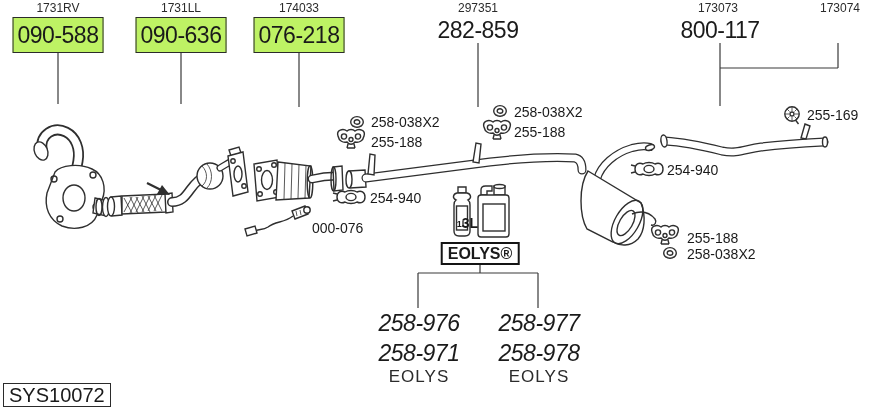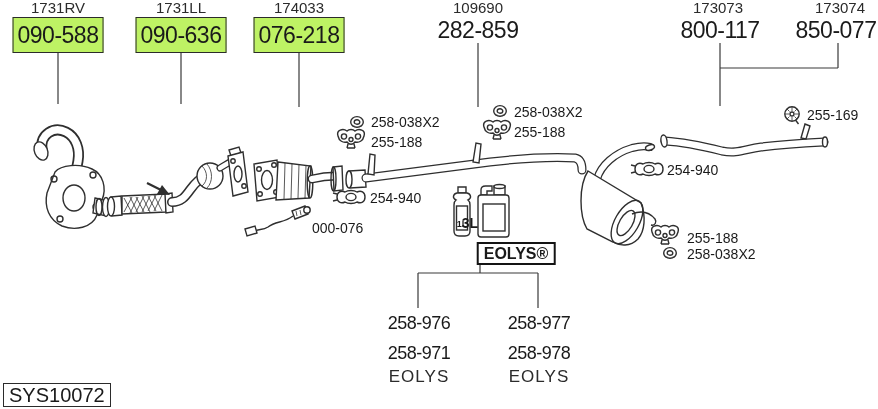--- a/index.html
+++ b/index.html
@@ -3,29 +3,29 @@
 <meta charset="utf-8">
 <style>
   html,body{margin:0;padding:0;background:#fff;}
   #stage{
     position:relative;width:878px;height:409px;background:#ffffff;
     font-family:"Liberation Sans", sans-serif;color:#1a1a1a;overflow:hidden;
   }
   #art{position:absolute;left:0;top:0;width:878px;height:409px;}
   .lbl{position:absolute;white-space:nowrap;color:#1a1a1a;}
   .ctr{transform:translateX(-50%);text-align:center;}
-  .ref{font-size:15px;line-height:12px;color:#2b2b2b;}
+  .ref{font-size:12px;line-height:12px;color:#2b2b2b;}
   .num{font-size:23px;line-height:26px;letter-spacing:-0.5px;}
   .numbox{border:1.5px solid #2b2b2b;padding:4px 4px;background:#bef264;}
   .hw{font-size:14px;line-height:15px;}
-  .kitnum{font-size:18px;line-height:24px;letter-spacing:-0.5px;}
+  .kitnum{font-size:23px;line-height:24px;letter-spacing:-0.5px;font-style:italic;}
   .cap{font-size:17px;line-height:12px;letter-spacing:1px;color:#2b2b2b;}
   .brandbox{
     border:2px solid #141414;background:#fff;font-weight:bold;
-    font-size:16px;line-height:19px;padding:0 5px;margin-left:36px;
+    font-size:16px;line-height:19px;padding:0 5px;
   }
   .sysbox{
     border:1.5px solid #2b2b2b;background:#fff;font-size:20px;
     line-height:22px;padding:0 5px;letter-spacing:0;
   }
   .bottle-lbl{position:absolute;font-weight:bold;transform:translate(-50%,-50%);margin-top:6px;}
   svg .ln{stroke:#3a3a3a;stroke-width:1.2;fill:none;}
   svg .dk{stroke:#2f2f2f;stroke-width:1.4;fill:#fff;}
   svg .dkn{stroke:#2f2f2f;stroke-width:1.4;fill:none;}
   svg .thin{stroke:#2f2f2f;stroke-width:0.8;fill:none;}
@@ -180,30 +180,29 @@
       <path class="dk" d="M494,186 h11 v9 h-11 z"></path>
       <ellipse cx="499.5" cy="186.5" rx="5.5" ry="2" class="dk"></ellipse>
       <rect x="478" y="195" width="31" height="42" rx="3" class="dk"></rect>
       <rect x="483" y="204" width="22" height="27" class="dkn"></rect>
     </g>
   </svg>
 
   <div class="lbl ref ctr" style="left:58px;top:2px">1731RV</div>
   <div class="lbl ref ctr" style="left:181px;top:2px">1731LL</div>
   <div class="lbl ref ctr" style="left:299px;top:2px">174033</div>
-  <div class="lbl ref ctr" style="left:478px;top:2px">109690</div>
+  <div class="lbl ref ctr" style="left:478px;top:2px">297351</div>
   <div class="lbl ref ctr" style="left:718px;top:2px">173073</div>
   <div class="lbl ref ctr" style="left:840px;top:2px">173074</div>
 
   <div class="lbl num numbox ctr" style="left:58px;top:17px">090-588</div>
   <div class="lbl num numbox ctr" style="left:181px;top:17px">090-636</div>
   <div class="lbl num numbox ctr" style="left:299px;top:17px">076-218</div>
   <div class="lbl num ctr" style="left:478px;top:17px">282-859</div>
   <div class="lbl num ctr" style="left:720px;top:17px">800-117</div>
-  <div class="lbl num ctr" style="left:836px;top:17px">850-077</div>
 
   <div class="lbl hw" style="left:371px;top:115px">258-038X2</div>
   <div class="lbl hw" style="left:371px;top:135px">255-188</div>
   <div class="lbl hw" style="left:514px;top:105px">258-038X2</div>
   <div class="lbl hw" style="left:514px;top:125px">255-188</div>
   <div class="lbl hw" style="left:370px;top:191px">254-940</div>
   <div class="lbl hw" style="left:312px;top:221px">000-076</div>
   <div class="lbl hw" style="left:667px;top:163px">254-940</div>
   <div class="lbl hw" style="left:687px;top:231px">255-188</div>
   <div class="lbl hw" style="left:687px;top:247px">258-038X2</div>

